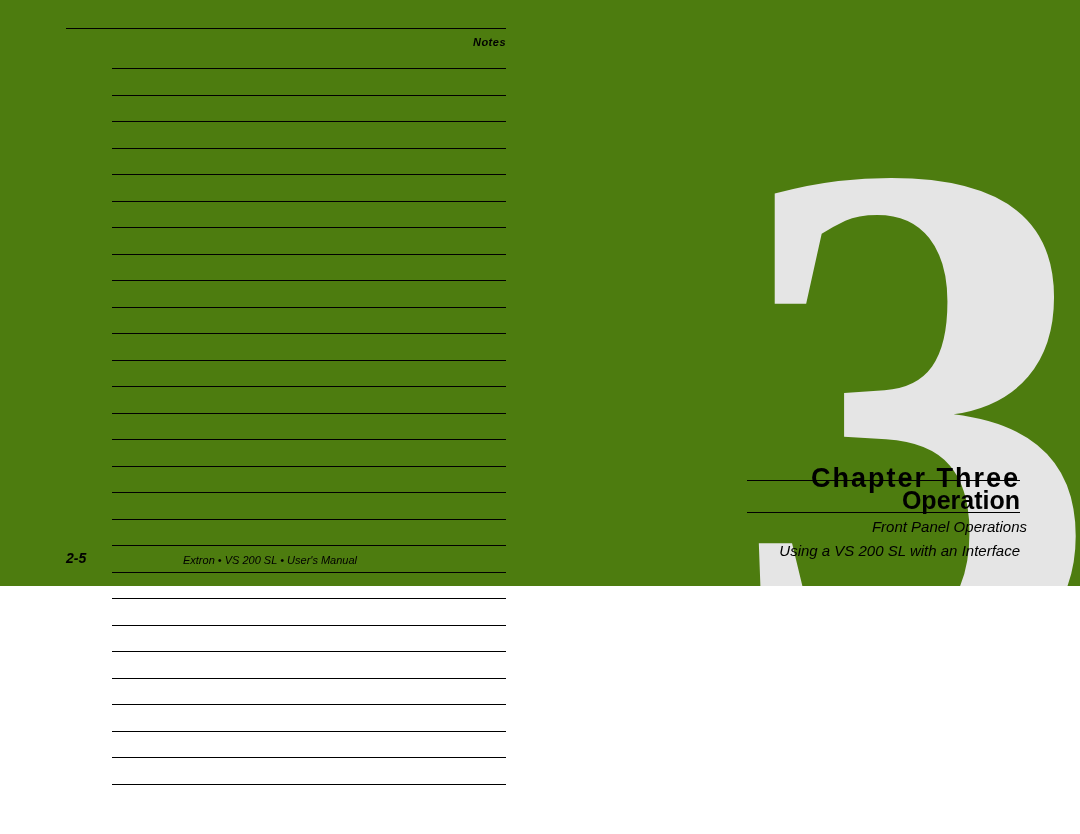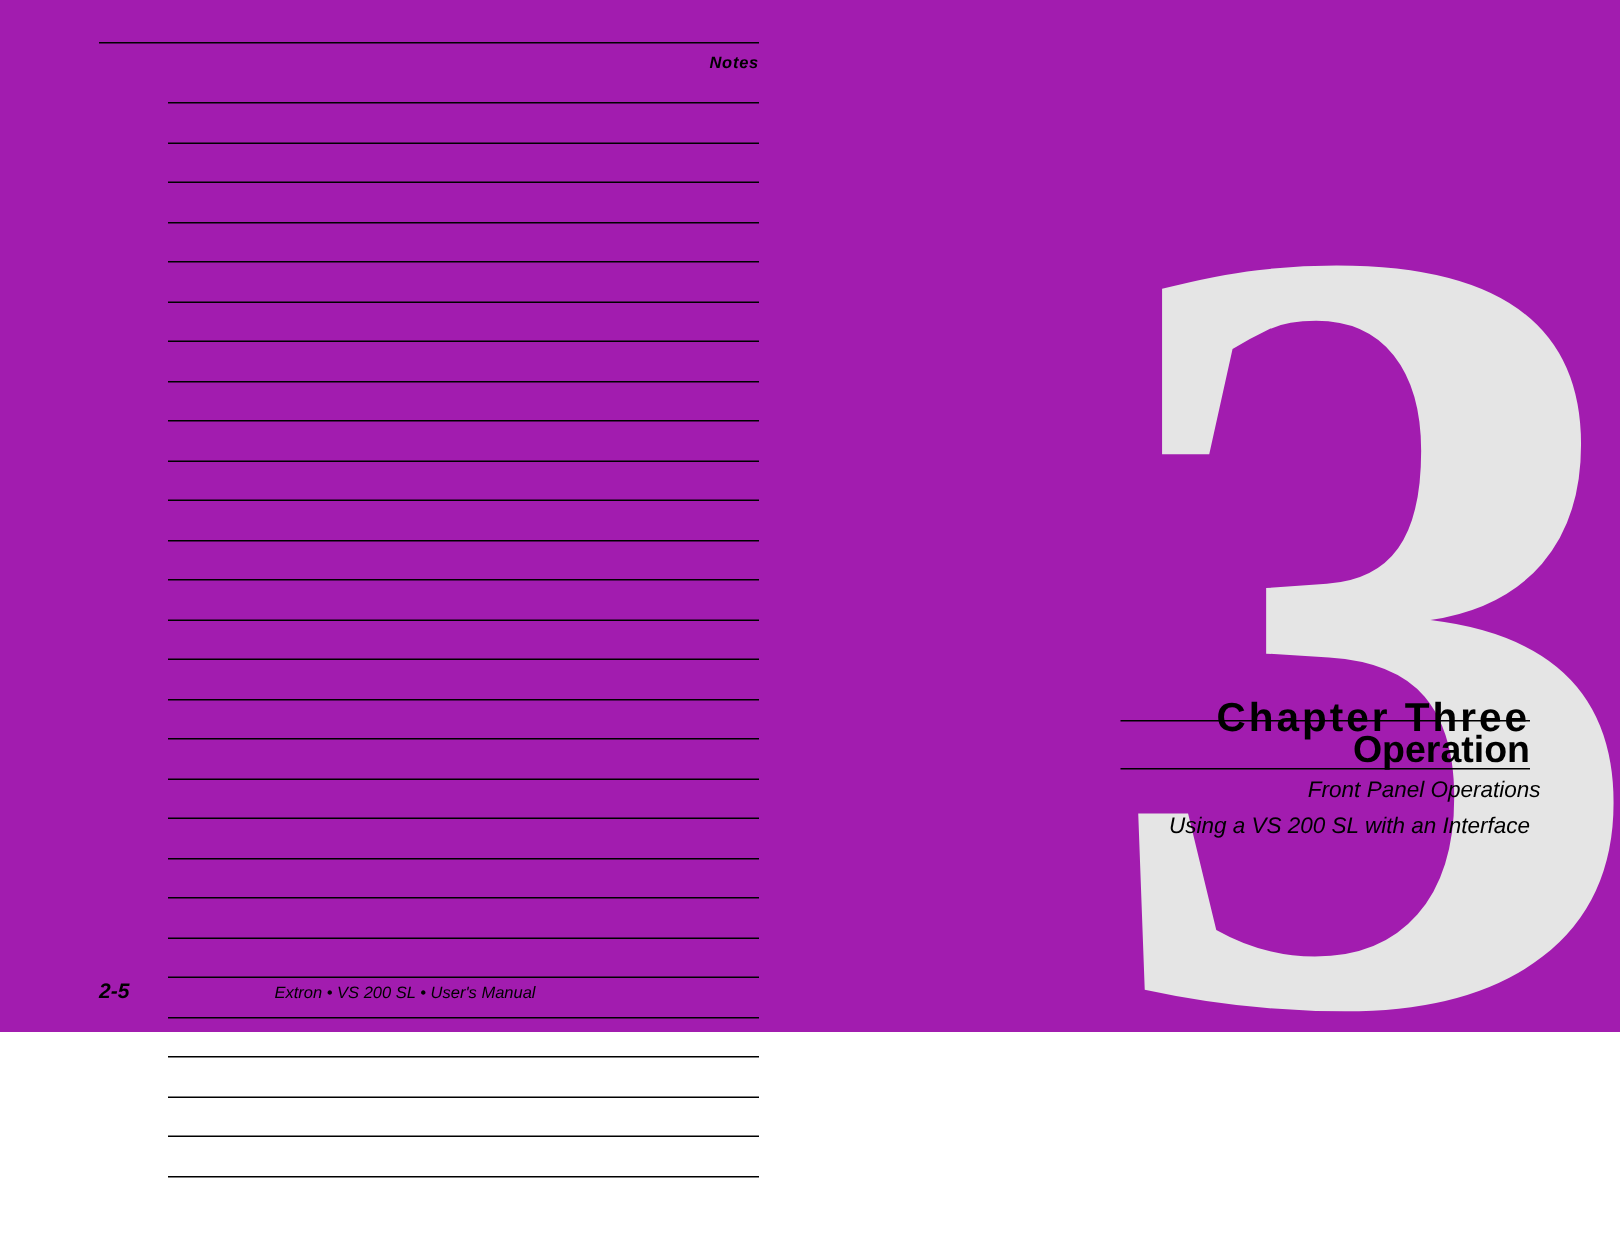--- a/index.html
+++ b/index.html
@@ -1,18 +1,18 @@
 <!DOCTYPE html>
 <html><head>
 <meta charset="utf-8">
 <style>
   * { box-sizing: border-box; margin: 0; padding: 0; }
   html, body { width: 1080px; height: 834px; background: #fff; font-family: "Helvetica Neue", Helvetica, Arial, sans-serif; color: #000; }
   .spread { display: flex; width: 1080px; height: 834px; }
-  .page { position: relative; width: 540px; height: 688px; background: #a21caf; }
+  .page { position: relative; width: 540px; height: 586px; background: #4d7c0f; }
 
   
   .left .content { position: absolute; left: 66px; right: 34px; top: 28px; bottom: 40px; }
   .left .top-rule { border-top: 1.5px solid #000; height: 0; width: 100%; }
   .left .notes-label { position: absolute; right: 0; top: 8px; font-style: italic; font-weight: 700; font-size: 11px; letter-spacing: .5px; }
   .left .lines { position: absolute; left: 46px; right: 0; top: 40px; }
   .left .line { border-top: 1px solid #000; height: 0; margin-bottom: 25.5px; }
   .left .page-number { position: absolute; left: 66px; bottom: 20px; font-style: italic; font-weight: 700; font-size: 14px; }
   .left .footer-center { position: absolute; left: 0; right: 0; bottom: 20px; text-align: center; font-style: italic; font-weight: 400; font-size: 11px; }
 

